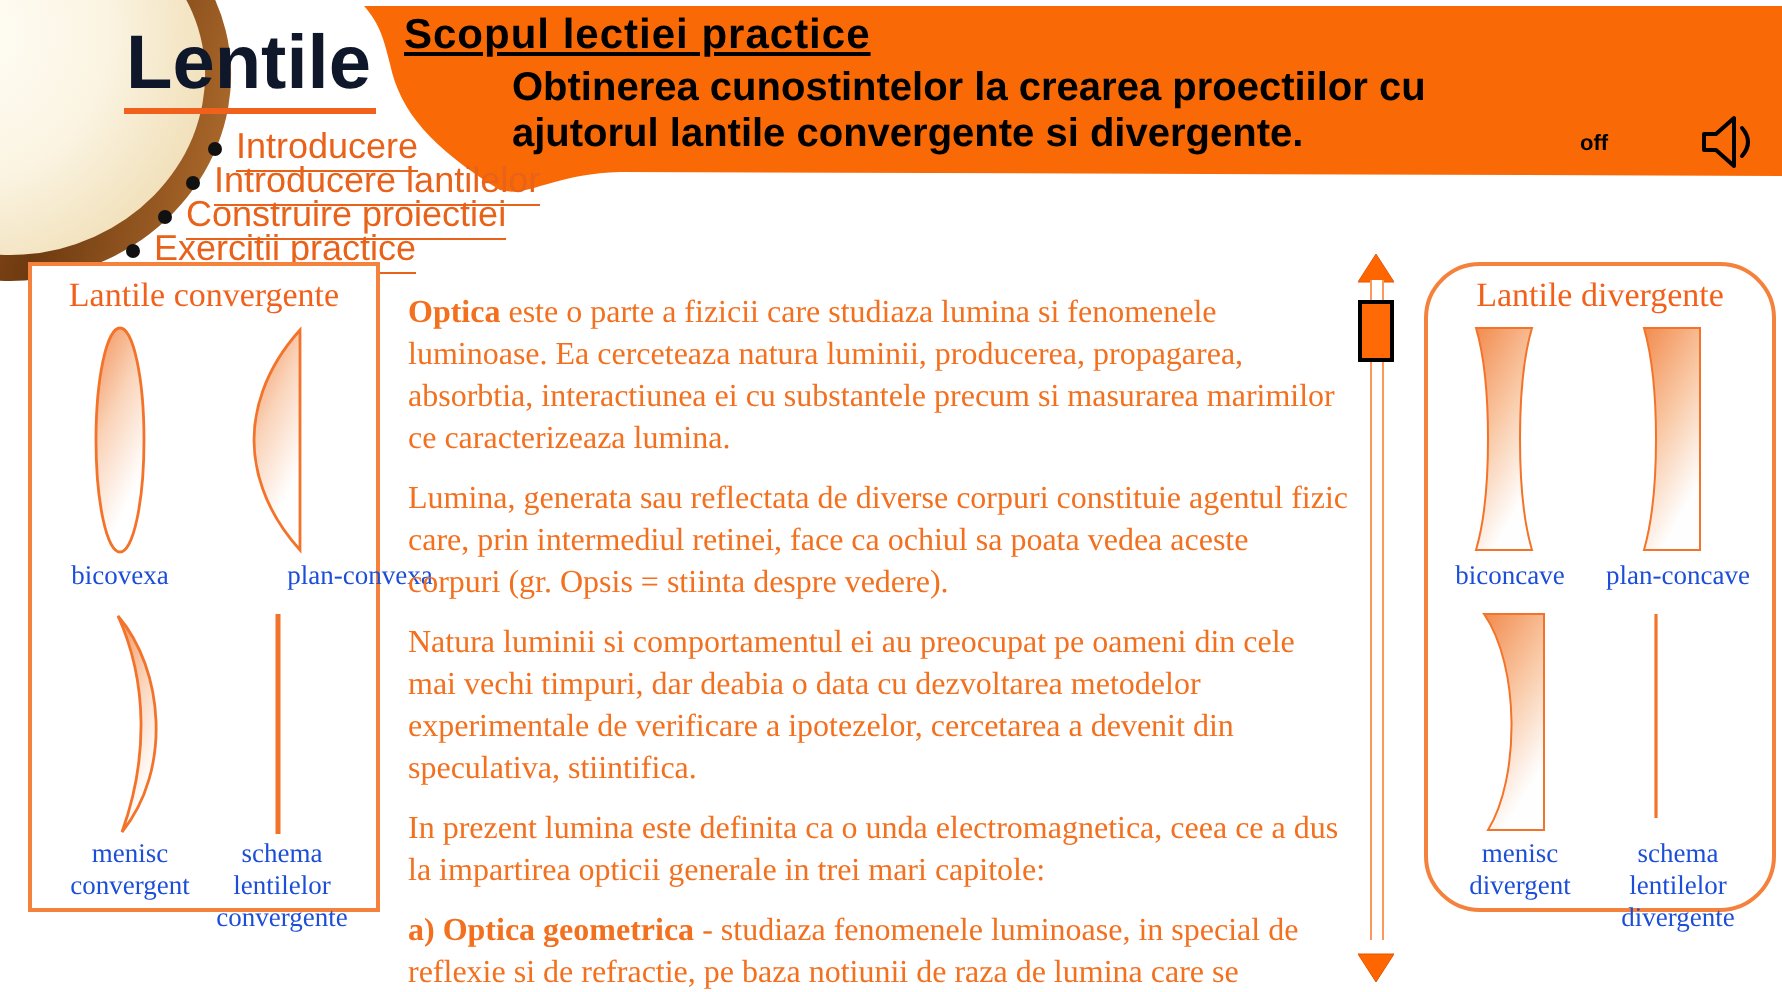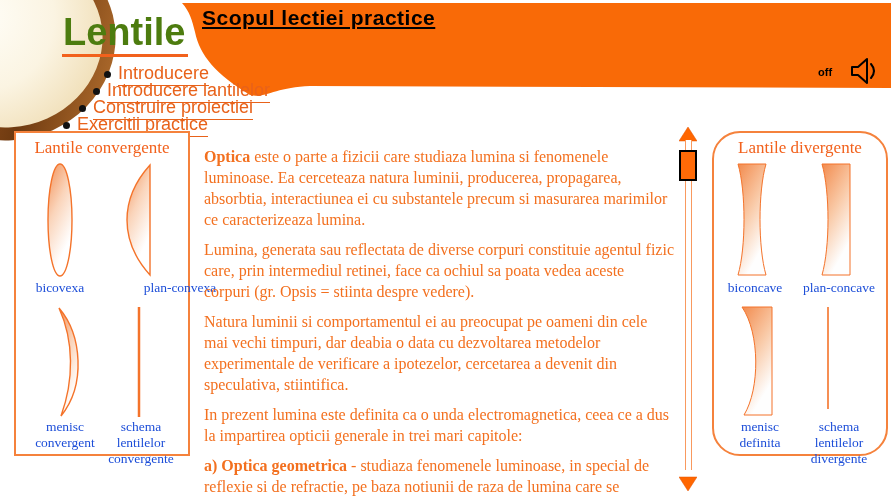--- a/index.html
+++ b/index.html
@@ -5,33 +5,33 @@
   * { margin:0; padding:0; box-sizing:border-box; }
   body { background:#ffffff; font-family:"Liberation Sans", sans-serif; }
   #stage { position:relative; width:891px; height:496px; background:#ffffff; overflow:hidden; }
 
   
   .banner-svg { position:absolute; left:0; top:0; width:891px; height:100px; }
   .hdr-title { position:absolute; left:202px; top:6px; font-size:21px; font-weight:bold;
                color:#000; text-decoration:underline; letter-spacing:.5px; }
   .hdr-sub { position:absolute; left:256px; top:33px; width:580px; font-size:20px;
              font-weight:bold; color:#000; line-height:23px; }
-  .audio-off { position:absolute; left:818px; top:66px; font-size:11px; font-weight:bold; color:#000; }
+  .audio-off { position:absolute; left:790px; top:66px; font-size:11px; font-weight:bold; color:#000; }
   .speaker { position:absolute; left:848px; top:55px; width:32px; height:32px; cursor:pointer; }
 
   
   .coin { position:absolute; left:-98px; top:-58px; width:214px; height:198px; border-radius:50%;
           transform:rotate(-14deg);
           background:linear-gradient(118deg,#d08a45 0%,#8a4a1a 45%,#6e3a10 60%,#c27a35 100%); }
   .coin-face { position:absolute; left:13px; top:13px; right:13px; bottom:13px; border-radius:50%;
           background:radial-gradient(ellipse at 38% 32%, #fffef8 0%, #fbf4e2 45%, #f1e0ba 78%, #e6cd9c 100%); }
 
   
   .brand { position:absolute; left:62px; top:13px; font-size:38px; font-weight:bold;
-           color:#4d7c0f; line-height:1.05; border-bottom:3px solid #f2611c; padding:0 3px 1px 1px; }
+           color:#0f172a; line-height:1.05; border-bottom:3px solid #f2611c; padding:0 3px 1px 1px; }
   .menu-item { position:absolute; display:flex; align-items:center; gap:7px; cursor:pointer; }
   .bullet { width:7px; height:7px; border-radius:50%; background:#111; flex:0 0 auto; }
   .menu-label { font-size:18px; color:#e8621a; border-bottom:1.5px solid #e8621a; padding-bottom:1px; }
   #mi-0 { left:104px; top:63px; } #mi-1 { left:93px; top:80px; }
   #mi-2 { left:79px; top:97px; } #mi-3 { left:63px; top:114px; }
 
   
   .panel { position:absolute; top:131px; width:176px; height:325px; border:2px solid #f5823c; background:#fff; }
   .panel-left { left:14px; } .panel-right { left:712px;border-radius:28px; }
   .panel-title { position:absolute; top:5px; width:100%; text-align:center;
@@ -62,20 +62,24 @@
 <div id="stage">
 
   <div class="coin">
     <div class="coin-face"></div>
   </div>
 
   <svg class="banner-svg" viewBox="0 0 891 100">
     <path d="M182,3 C190,12 192,20 195,32 C200,56 216,74 250,95 C264,99 276,87 310,86 L891,88 L891,3 Z" fill="#f96a07"></path>
   </svg>
   <div class="hdr-title">Scopul lectiei practice</div>
+  <div class="hdr-sub">
+    <div>Obtinerea cunostintelor la crearea proectiilor cu</div>
+    <div>ajutorul lantile convergente si divergente.</div>
+  </div>
   <div class="audio-off">off</div>
   <svg class="speaker" viewBox="0 0 32 32">
     <path d="M4,12 L10,12 L19,4 L19,28 L10,20 L4,20 Z" fill="none" stroke="#000" stroke-width="2" stroke-linejoin="round"></path>
     <path d="M23,9 Q29,16 23,23" fill="none" stroke="#000" stroke-width="2" stroke-linecap="round"></path>
   </svg>
 
   <div class="brand">Lentile</div>
 
   <div class="menu-item" id="mi-0">
     <span class="bullet"></span>
@@ -151,21 +155,21 @@
           <stop offset="0" stop-color="#f28b4e"></stop>
             <stop offset="0.5" stop-color="#f9c9a6"></stop>
             <stop offset="0.95" stop-color="#fefefe"></stop>
         </linearGradient>
       </defs>
       <path d="M28,2 L58,2 L58,110 L30,110 C46,84 46,28 28,2 Z" fill="url(#g4)" stroke="#f4732a" stroke-width="1"></path>
       <line x1="114" y1="2" x2="114" y2="104" stroke="#f4732a" stroke-width="1.6"></line>
     </svg>
     <div class="lens-lbl" style="left:4px; top:286px; width:84px;">
       <div>menisc</div>
-      <div>definita</div>
+      <div>divergent</div>
     </div>
     <div class="lens-lbl" style="left:80px; top:286px; width:90px;">
       <div>schema lentilelor</div>
       <div>divergente</div>
     </div>
   </div>
 
   <div class="content">
     <p><b>Optica</b><span> este o parte a fizicii care studiaza lumina si fenomenele luminoase. Ea cerceteaza natura luminii, producerea, propagarea, absorbtia, interactiunea ei cu substantele precum si masurarea marimilor ce caracterizeaza lumina.</span></p>
     <p><b></b><span>Lumina, generata sau reflectata de diverse corpuri constituie agentul fizic care, prin intermediul retinei, face ca ochiul sa poata vedea aceste corpuri (gr. Opsis = stiinta despre vedere).</span></p>

